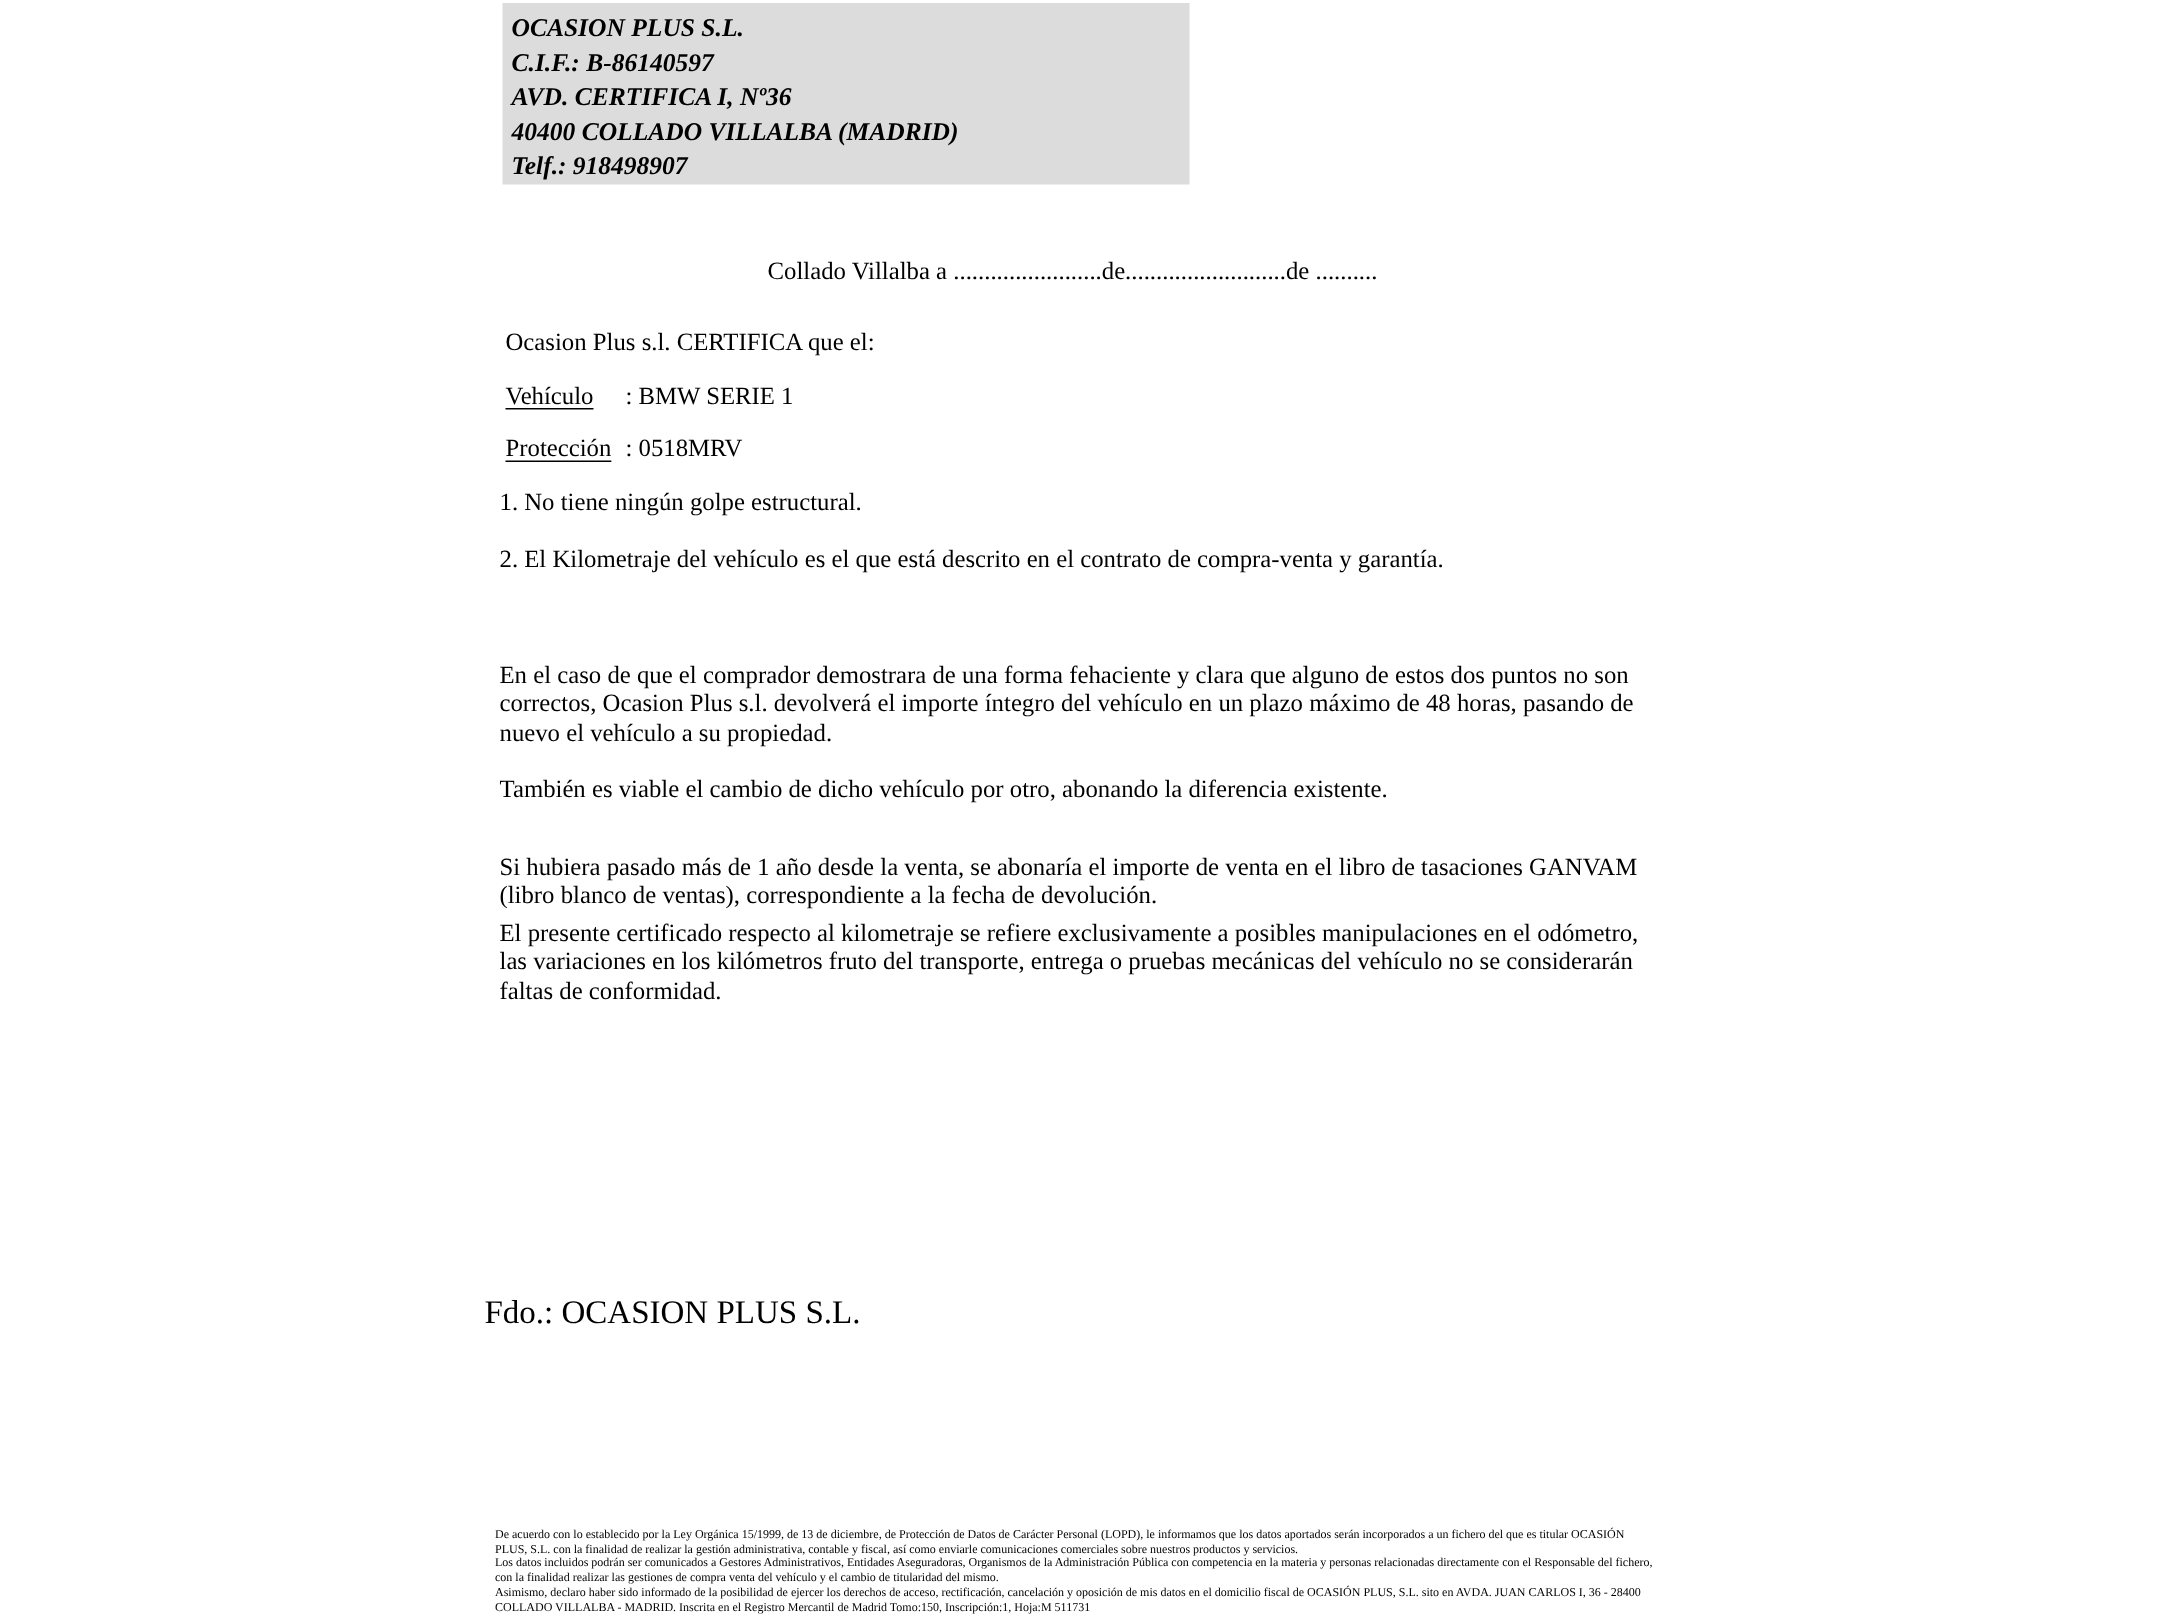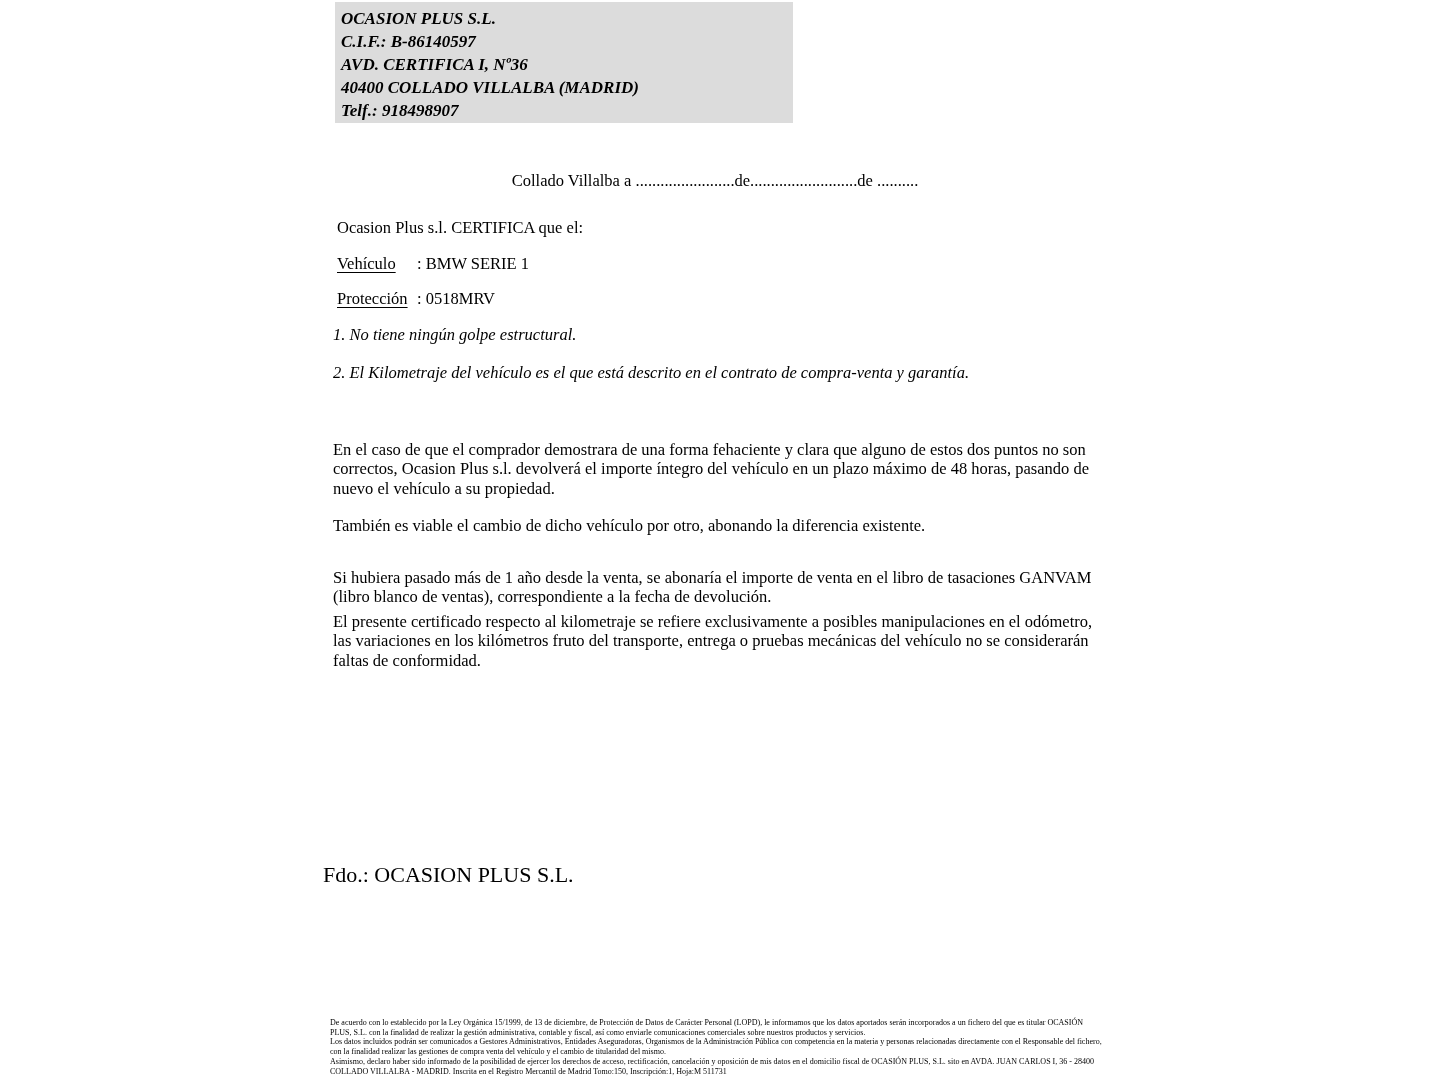--- a/index.html
+++ b/index.html
@@ -50,21 +50,20 @@
     width: 80px;
     margin-top: 12px;
   }
   .certify .lbl u { text-underline-offset: 3px; }
 
   .point {
     left: 333px;
     width: 775px;
     font-size: 16.5px;
     line-height: 19.4px;
-    font-style: italic;
   }
   .point-1 { top: 325px; }
   .point-2 { top: 363px; }
 
   .para {
     left: 333px;
     width: 775px;
     font-size: 16.5px;
     line-height: 19.4px;
   }

